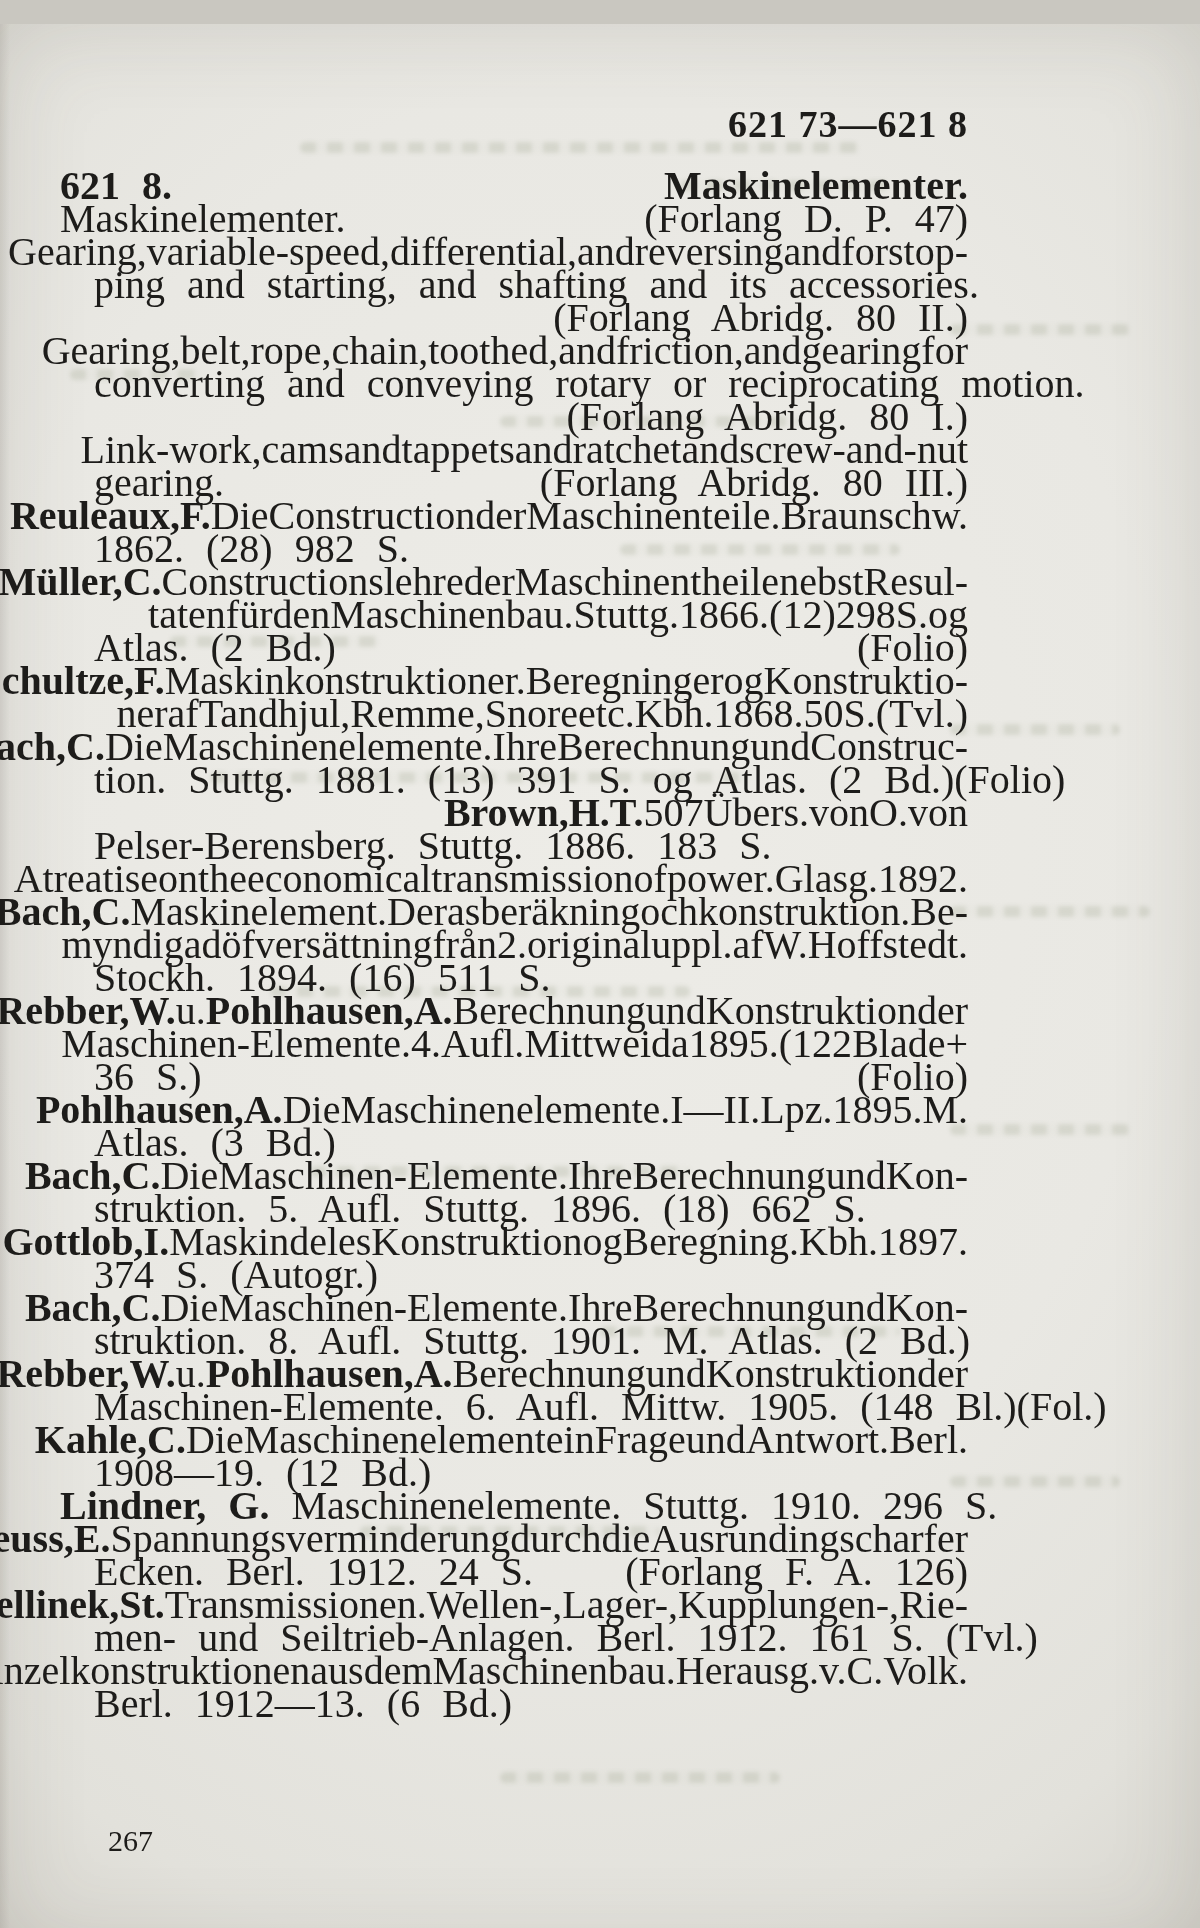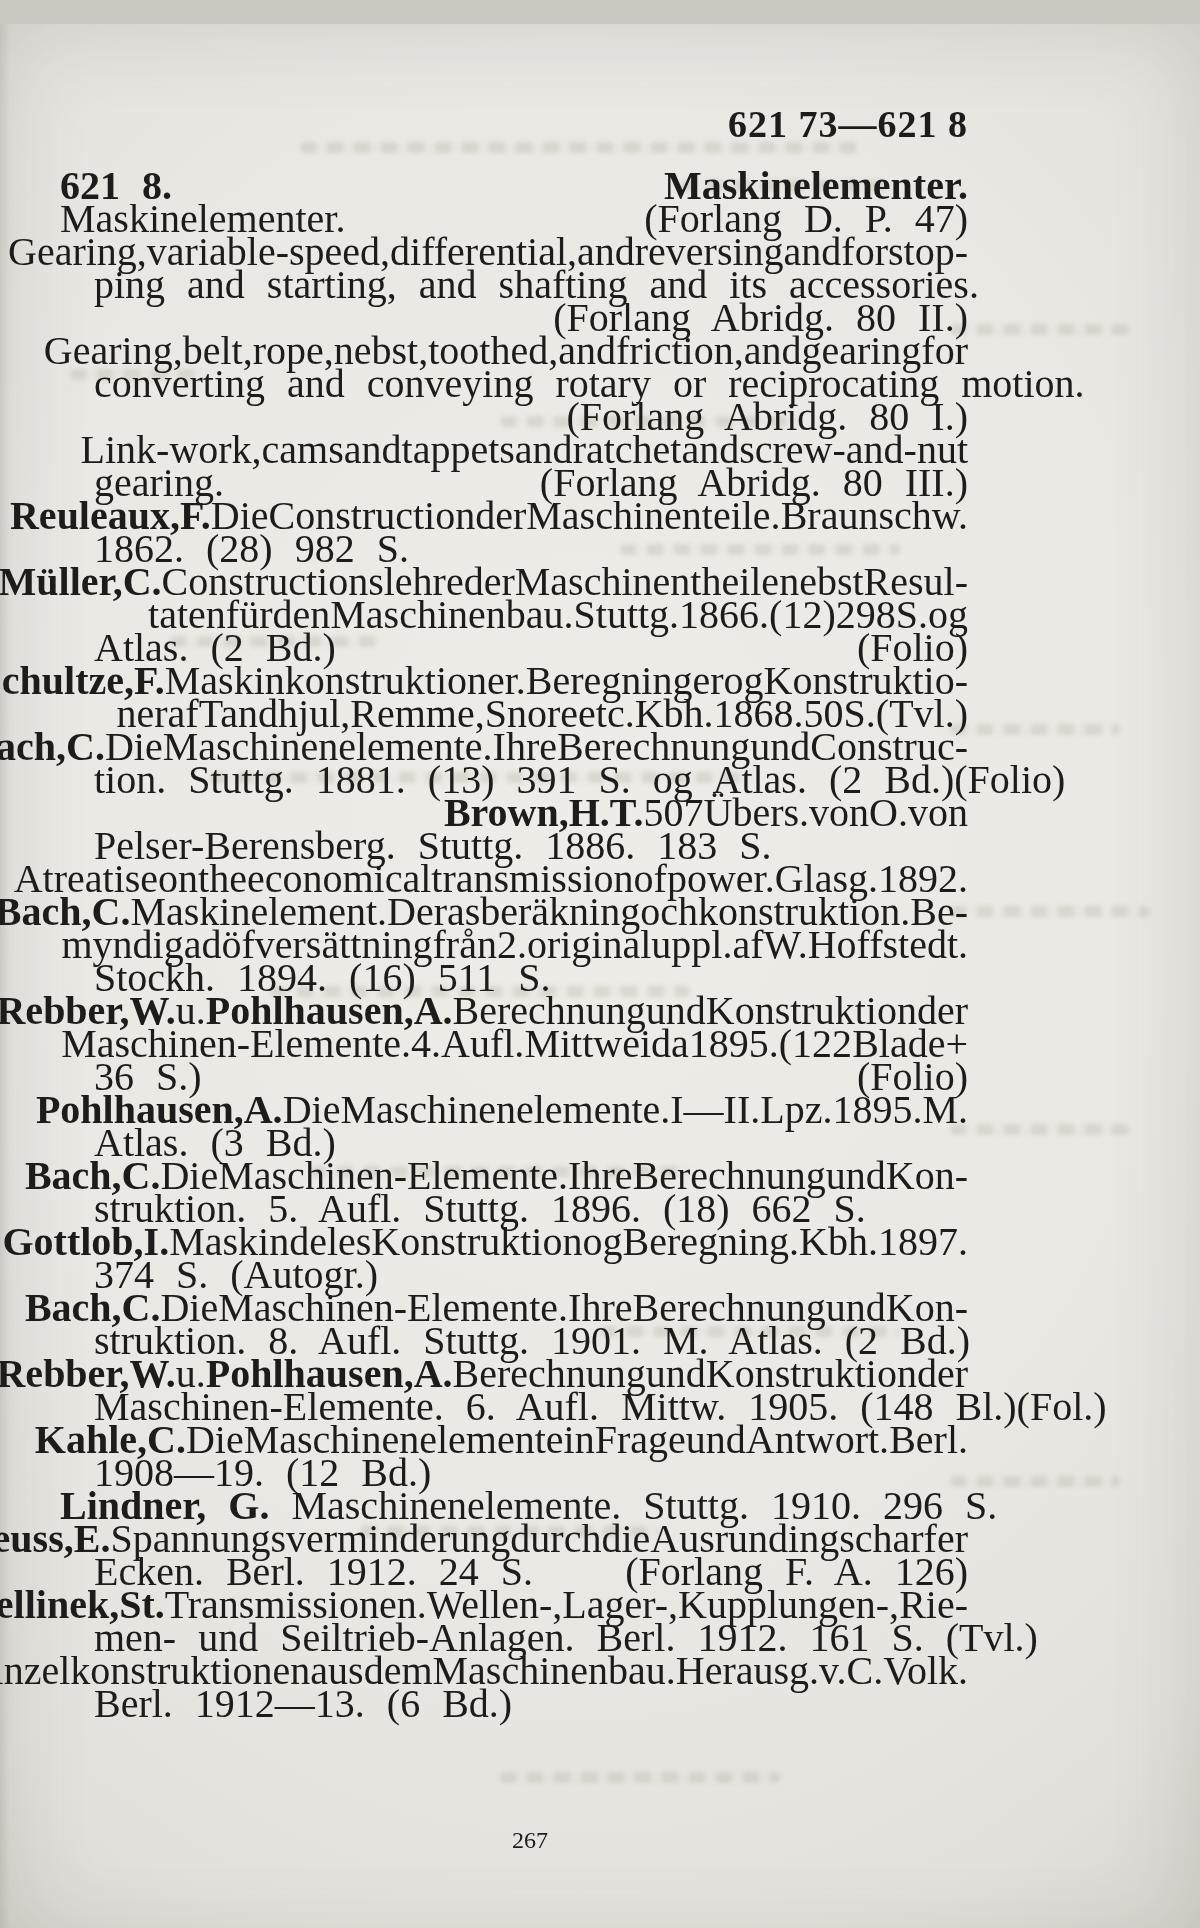--- a/index.html
+++ b/index.html
@@ -20,22 +20,22 @@
     text-align:right; font-weight:bold; font-size:38px; line-height:40px;
     letter-spacing:1px; white-space:nowrap;
   }
   .column { position:absolute; top:145px; left:60px; width:908px; }
   .line { height:33px; line-height:33px; font-size:40px; white-space:nowrap; word-spacing:0.30em; }
   .indent { padding-left:34px; }
   .b { font-weight:bold; }
   .just { display:flex; justify-content:flex-end; }
   .flexline { display:flex; justify-content:space-between; }
   .page-number {
-    position:absolute; top:1800px; left:52px; width:908px;
-    text-align:center; text-indent:48px; font-size:24px; line-height:33px;
+    position:absolute; top:1800px; left:60px; width:908px;
+    text-align:left; text-indent:48px; font-size:30px; line-height:33px;
   }
   .ghost {
     position:absolute; height:11px; border-radius:6px; filter:blur(2px); opacity:0.5;
     background: repeating-linear-gradient(90deg,
       rgba(148,155,130,0.45) 0px, rgba(148,155,130,0.45) 16px,
       rgba(148,155,130,0.06) 16px, rgba(148,155,130,0.06) 27px);
   }
 </style>
 </head>
 <body>
@@ -92,21 +92,21 @@
           <div class="line flexline">
             <span></span>
             <span>(Forlang Abridg. 80 II.)</span>
           </div>
         </div>
         <div>
           <div class="line just">
             <span>Gearing,</span>
             <span>belt,</span>
             <span>rope,</span>
-            <span>nebst,</span>
+            <span>chain,</span>
             <span>toothed,</span>
             <span>and</span>
             <span>friction,</span>
             <span>and</span>
             <span>gearing</span>
             <span>for</span>
           </div>
           <div class="line indent"><span><span>converting and conveying rotary or reciprocating motion.</span></span></div>
           <div class="line flexline">
             <span></span>

